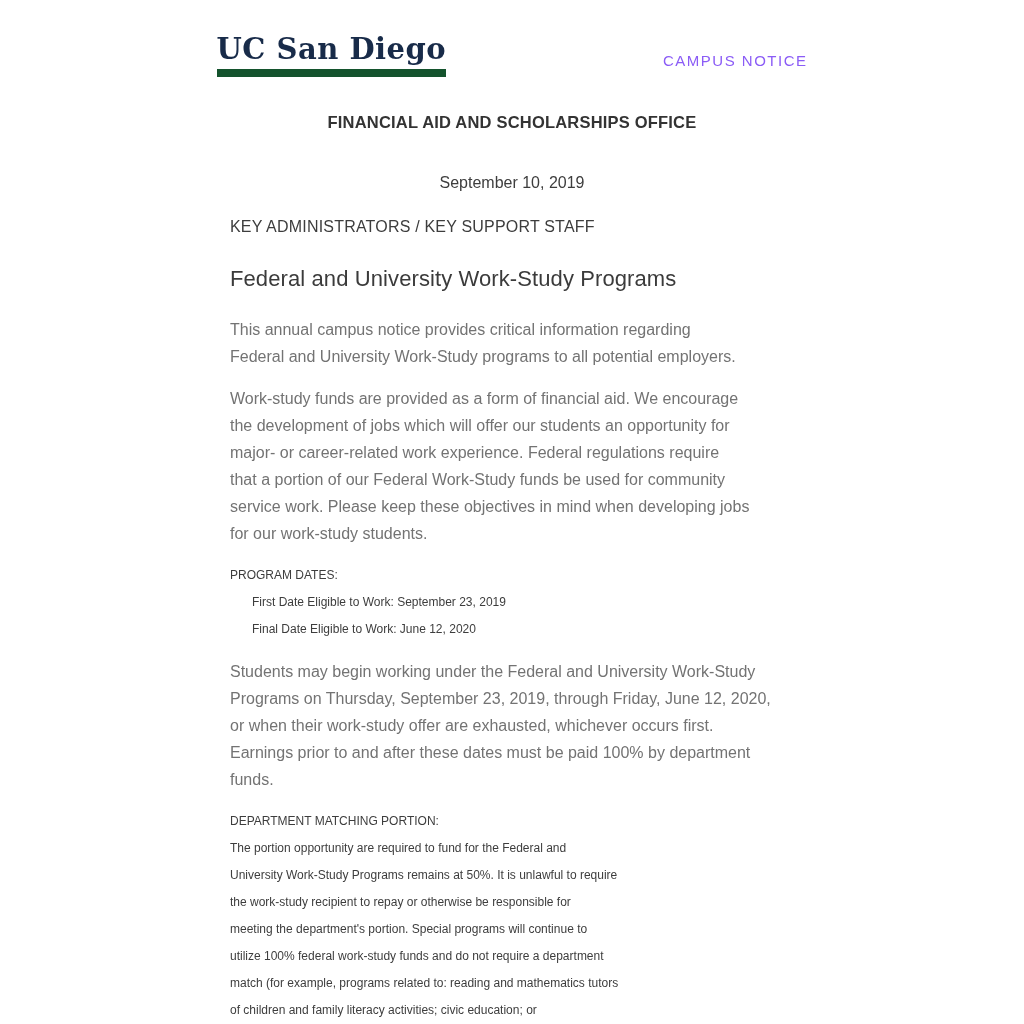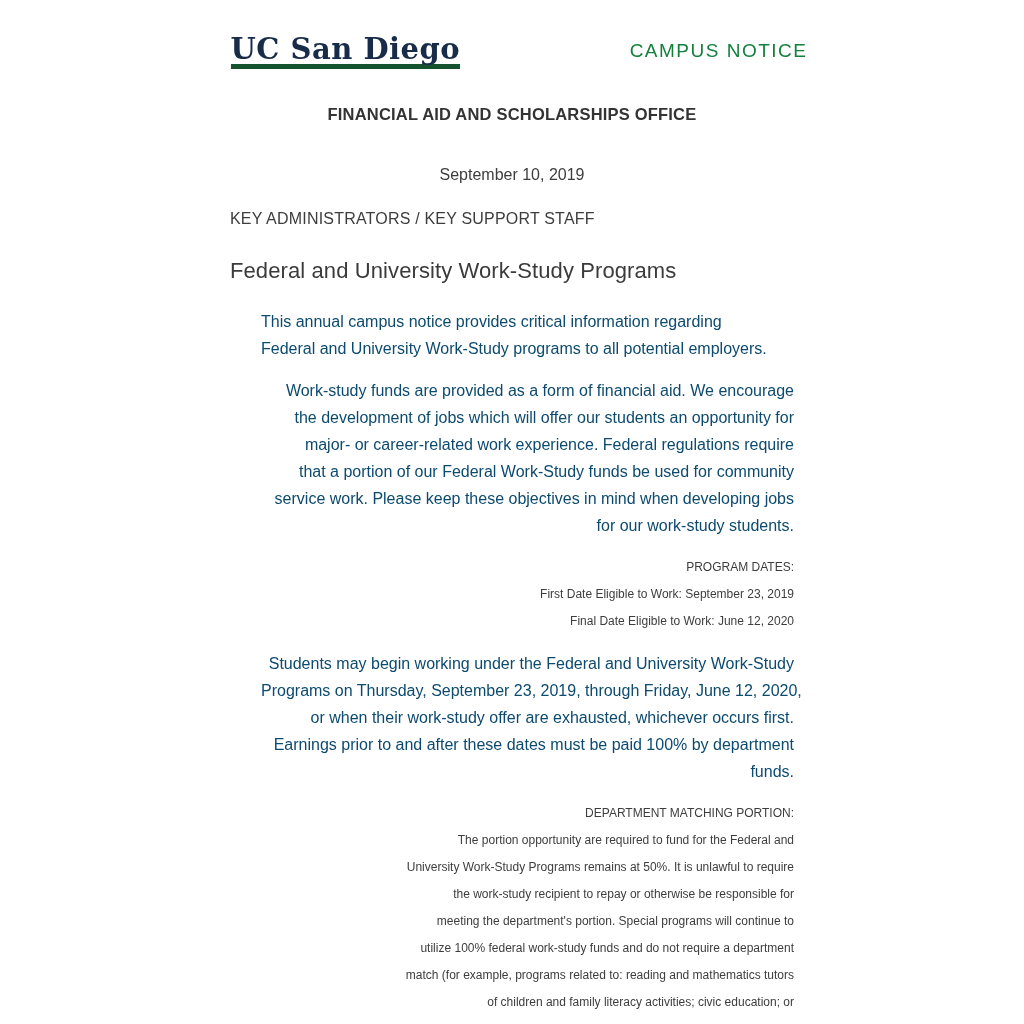--- a/index.html
+++ b/index.html
@@ -24,28 +24,28 @@
     justify-content: space-between;
     align-items: flex-end;
   }
   .logo {
     display: inline-block;
     font-family: "DejaVu Serif", "Liberation Serif", serif;
     font-weight: 700;
     font-size: 29px;
     letter-spacing: 0.5px;
     color: #182B49;
-    border-bottom: 5px solid #14532d;
+    border-bottom: 8px solid #14532d;
+    padding-bottom: 5px;
     line-height: 1;
-    margin-left: 14px;
   }
   .notice-label {
-    font-size: 19px;
+    font-size: 15px;
     letter-spacing: 1.5px;
-    color: #15803d;
+    color: #8b5cf6;
     font-weight: 400;
     margin-bottom: 9px;
     line-height: 1;
   }
   
   .content {
     width: 564px;
     margin: 0 auto;
   }
   .office-title {
@@ -73,28 +73,26 @@
     margin: 30px 0 0 0;
     font-size: 22px;
     font-weight: 400;
     color: #3b3b3b;
     letter-spacing: 0.1px;
   }
   .para {
     margin-top: 24px;
     font-size: 16px;
     line-height: 27px;
-    color: #0c4a6e;
-    margin-left: 31px;
+    color: #737373;
   }
   .para + .para,
   .block + .para,
   .para + .block {
     margin-top: 15px;
-    text-align: right;
   }
   .block {
     margin-top: 15px;
     font-size: 12px;
     line-height: 27px;
     color: #3d3d3d;
   }
   .line {
     white-space: nowrap;
   }

